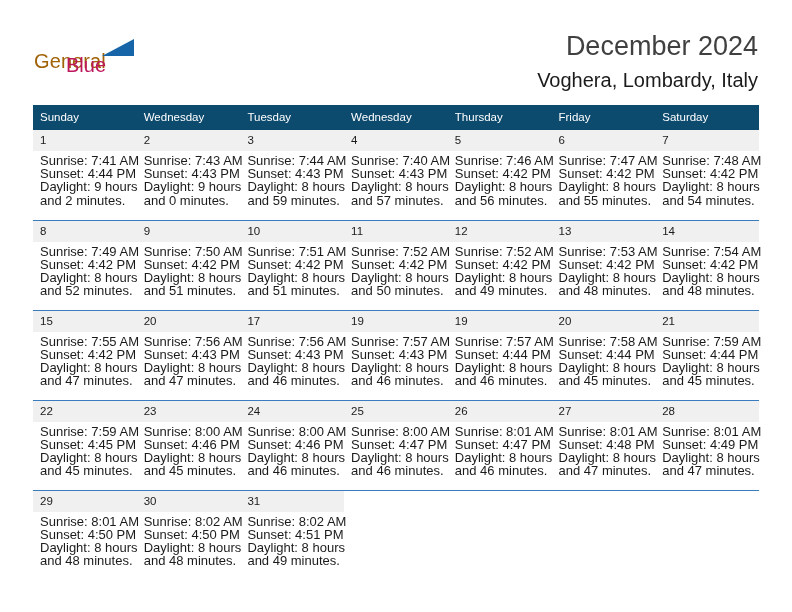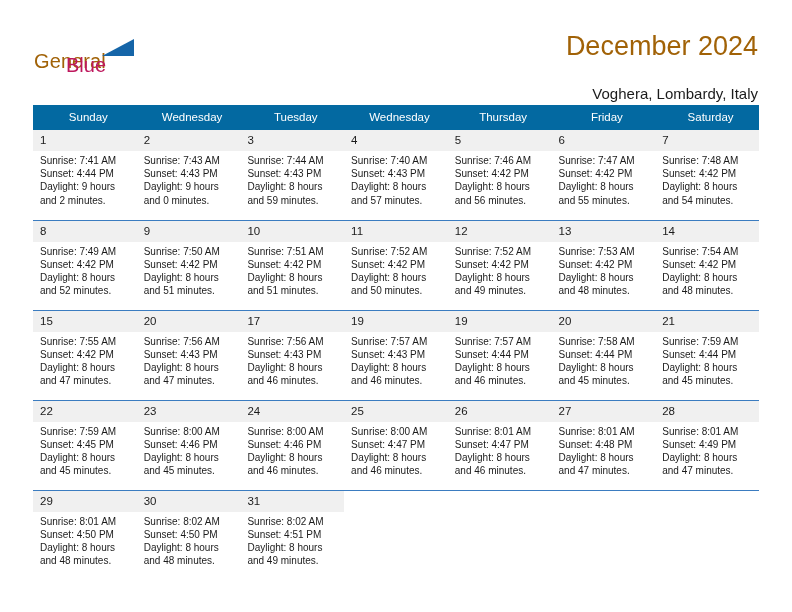--- a/index.html
+++ b/index.html
@@ -66,47 +66,47 @@
 
   .title-block {
     position: absolute;
     right: 34px;
     top: 30px;
     text-align: right;
   }
   .cal-title {
     font-size: 27px;
     font-weight: normal;
-    color: #a16207;
+    color: #404040;
     line-height: 32px;
     white-space: nowrap;
   }
   .cal-subtitle {
-    margin-top: 23px;
-    font-size: 15px;
+    margin-top: 9px;
+    font-size: 20px;
     color: #1b1b1b;
     line-height: 18px;
     white-space: nowrap;
   }
 
   
   .calendar {
     position: absolute;
     left: 33px;
     top: 105px;
     width: 726px;
     border-collapse: collapse;
     table-layout: fixed;
   }
   .calendar th {
-    background: #0369a1;
+    background: #0c4a6e;
     color: #ffffff;
     font-weight: normal;
     font-size: 11.5px;
-    text-align: center;
+    text-align: left;
     padding: 5px 0 6px 7px;
     line-height: 14px;
   }
   .calendar td {
     vertical-align: top;
     padding: 0;
     border-top: 1px solid #3b7cc0;
     height: 90px;
     box-sizing: border-box;
   }
@@ -120,21 +120,21 @@
     padding: 4px 0 4px 7px;
     line-height: 13px;
     height: 21px;
     box-sizing: border-box;
   }
   .daynum.empty {
     background: transparent;
   }
   .details {
     padding: 3px 6px 0 7px;
-    font-size: 10px;
+    font-size: 13px;
     line-height: 13.2px;
     color: #1b1b1b;
   }
   .details div {
     white-space: nowrap;
   }
 </style>
 </head>
 <body>
 

